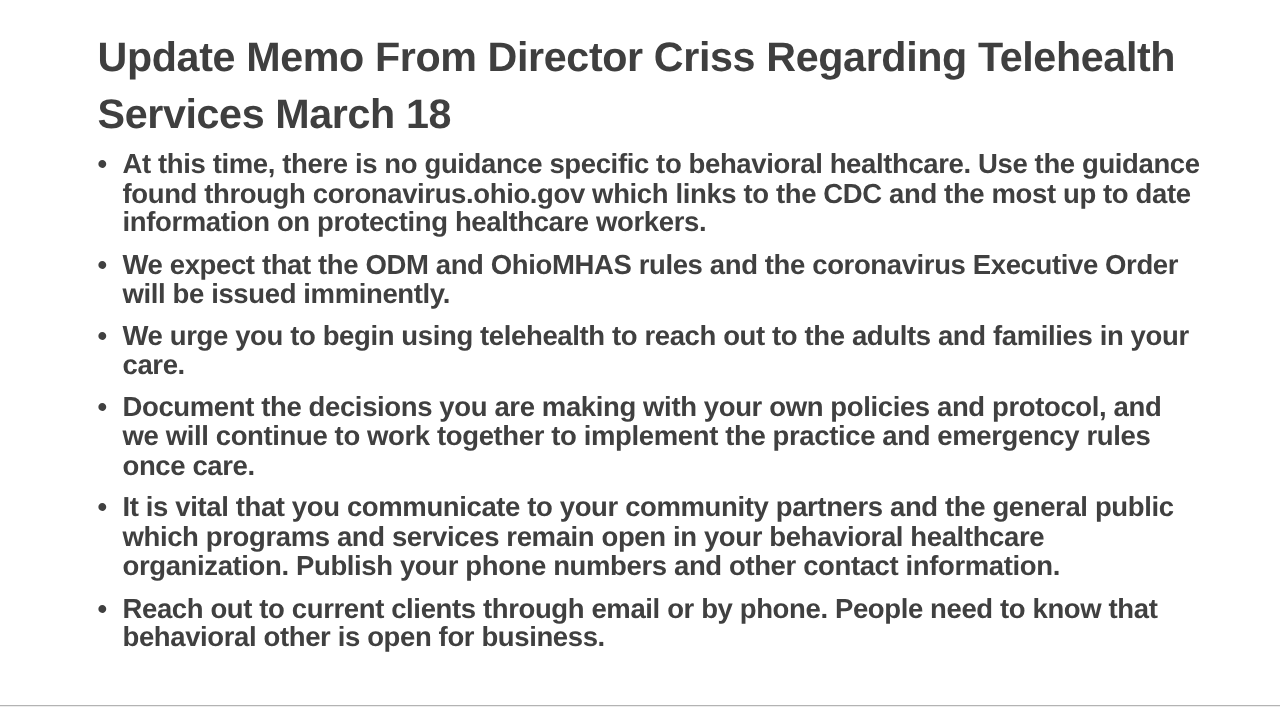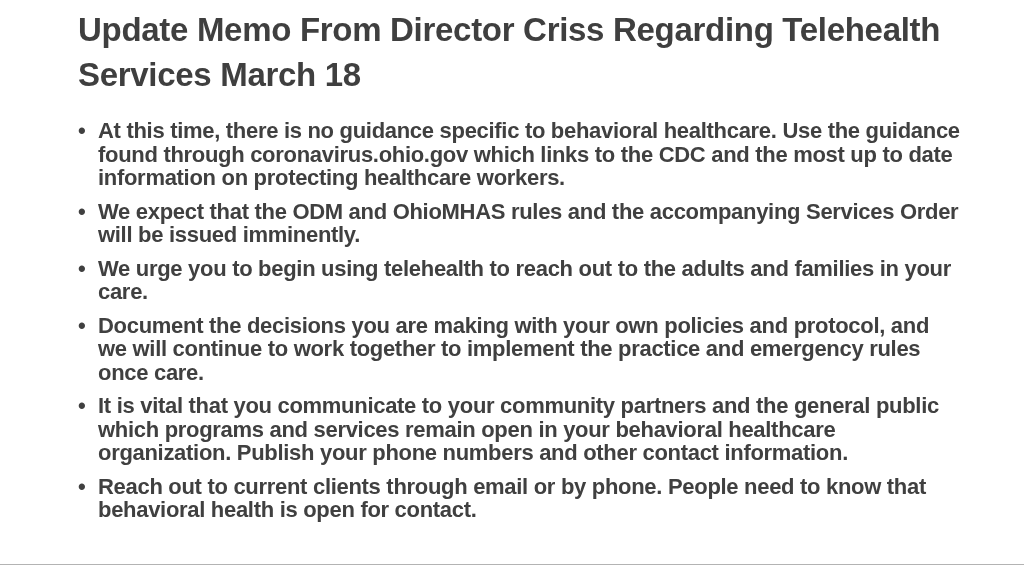--- a/index.html
+++ b/index.html
@@ -11,21 +11,21 @@
     position: relative;
     width: 1024px;
     height: 576px;
     background: #ffffff;
     overflow: hidden;
     font-family: "Liberation Sans", sans-serif;
   }
   .slide-title {
     position: absolute;
     left: 78px;
-    top: 8px;
+    top: 24px;
     width: 872px;
     margin: 0;
     font-size: 33px;
     font-weight: bold;
     line-height: 1.35;
     color: #3f3f3f;
     letter-spacing: -0.3px;
   }
   .bullet-list {
     position: absolute;
@@ -70,35 +70,35 @@
 
   <h1 class="slide-title">Update Memo From Director Criss Regarding Telehealth Services March 18</h1>
 
   <ul class="bullet-list">
     <li class="bullet-item">
       <span class="bullet-dot">•</span>
       <span class="bullet-text">At this time, there is no guidance specific to behavioral healthcare. Use the guidance found through coronavirus.ohio.gov which links to the CDC and the most up to date information on protecting healthcare workers.</span>
     </li>
     <li class="bullet-item">
       <span class="bullet-dot">•</span>
-      <span class="bullet-text">We expect that the ODM and OhioMHAS rules and the accompanying Services Order will be issued imminently.</span>
+      <span class="bullet-text">We expect that the ODM and OhioMHAS rules and the coronavirus Executive Order will be issued imminently.</span>
     </li>
     <li class="bullet-item">
       <span class="bullet-dot">•</span>
       <span class="bullet-text">We urge you to begin using telehealth to reach out to the adults and families in your care.</span>
     </li>
     <li class="bullet-item">
       <span class="bullet-dot">•</span>
       <span class="bullet-text">Document the decisions you are making with your own policies and protocol, and we will continue to work together to implement the practice and emergency rules once care.</span>
     </li>
     <li class="bullet-item">
       <span class="bullet-dot">•</span>
       <span class="bullet-text">It is vital that you communicate to your community partners and the general public which programs and services remain open in your behavioral healthcare organization. Publish your phone numbers and other contact information.</span>
     </li>
     <li class="bullet-item">
       <span class="bullet-dot">•</span>
-      <span class="bullet-text">Reach out to current clients through email or by phone. People need to know that behavioral health is open for contact.</span>
+      <span class="bullet-text">Reach out to current clients through email or by phone. People need to know that behavioral other is open for business.</span>
     </li>
   </ul>
 
   <div class="footer-divider"></div>
 
 </div>
 
 </body></html>

